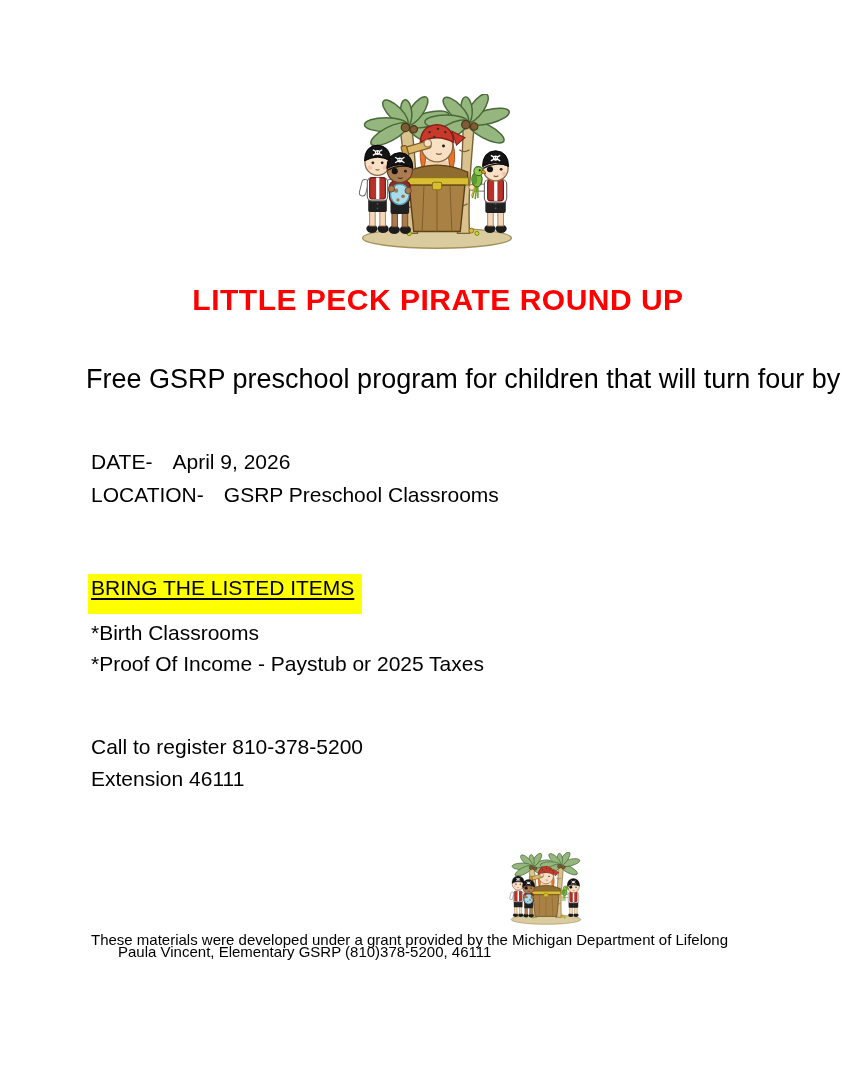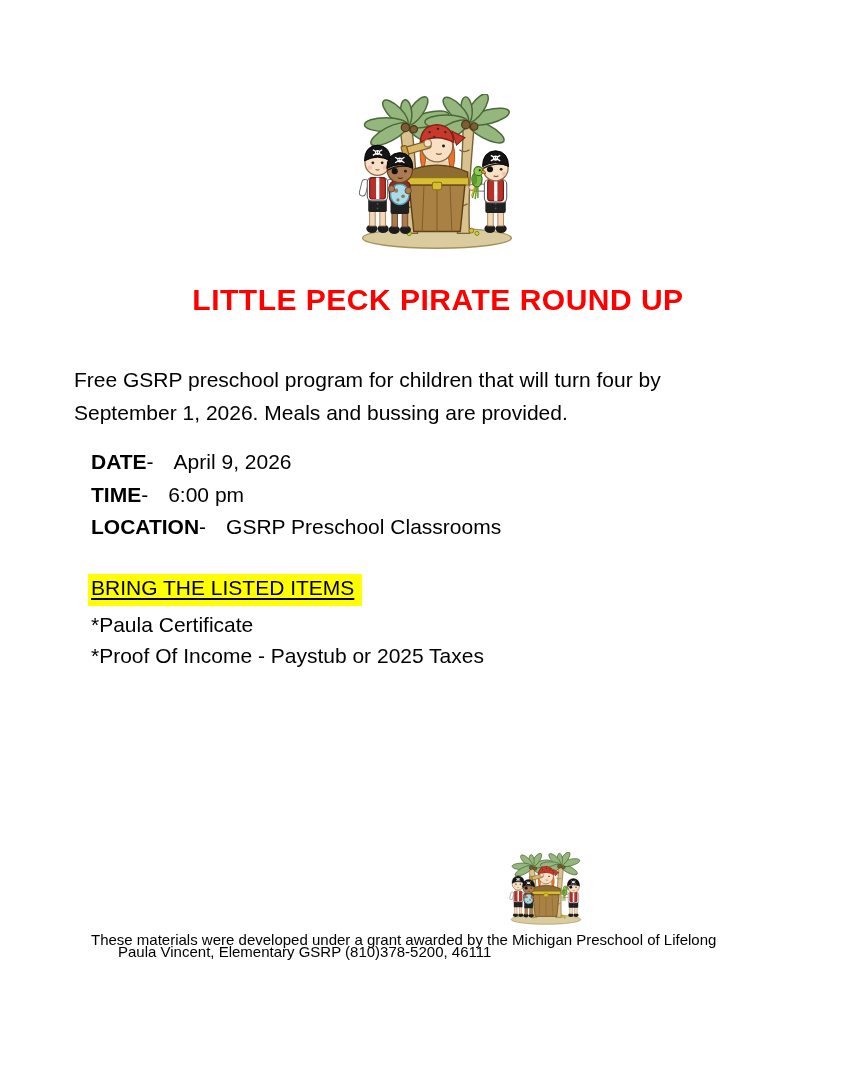--- a/index.html
+++ b/index.html
@@ -5,29 +5,29 @@
   html,body { margin:0; padding:0; background:#ffffff; }
   #page {
     position:relative; width:850px; height:1072px; background:#ffffff;
     font-family:"Liberation Sans", sans-serif; color:#000; overflow:hidden;
   }
   .hero-img { position:absolute; top:94px; left:344px; width:186px; height:158px; }
   .flyer-title {
     position:absolute; top:283px; left:0; width:876px; text-align:center;
     font-size:30px; font-weight:bold; letter-spacing:0.5px; color:#fe0000;
   }
-  .intro { position:absolute; top:363px; left:74px; font-size:21px; line-height:33px; }
+  .intro { position:absolute; top:363px; left:86px; font-size:27px; line-height:33px;text-align:right; }
   .details { position:absolute; top:446px; left:91px; font-size:21px; line-height:32.5px; }
-  .detail-label { font-weight:bold; }
+  .detail-label { font-weight:normal; }
   .detail-sep { font-weight:normal; }
   .detail-value { margin-left:20px; }
   .checklist { position:absolute; top:574px; left:88px; font-size:21px; }
   .checklist-heading {
     display:inline-block; background:#ffff00; color:#000;
-    padding:2px 8px 6px 3px;
+    padding:2px 8px 14px 3px;
     text-decoration:underline; text-decoration-thickness:2px; text-underline-offset:3px;
   }
   .checklist-items { margin-top:3px; margin-left:3px; line-height:31px; }
   .contact { position:absolute; top:731px; left:91px; font-size:21px; line-height:32px; }
   .footer-img { position:absolute; top:852px; left:500px; width:92px; height:74px; }
   .footer-credit { position:absolute; top:906px; left:118px; font-size:15px;margin-top:37px; }
   .footer-grant { position:absolute; top:929px; left:91px; font-size:15px; line-height:22.5px; }
   .defs-svg { position:absolute; width:0; height:0; overflow:hidden; }
 </style>
 </head>
@@ -181,47 +181,47 @@
 <div id="page">
 
   <svg class="hero-img" viewBox="0 0 200 170">
     <use href="#pirate-scene" width="200" height="170"></use>
   </svg>
 
   <div class="flyer-title" style="color: rgb(254, 0, 0);">LITTLE PECK PIRATE ROUND UP</div>
 
   <div class="intro">
     <div>Free GSRP preschool program for children that will turn four by</div>
-    <div>September 1, 2026. Meals and bussing are provided.</div>
   </div>
 
   <div class="details">
     <div>
       <span class="detail-label">DATE</span><span class="detail-sep">-</span><span class="detail-value">April 9, 2026</span>
     </div>
     <div>
-      <span class="detail-label">TIME</span><span class="detail-sep">-</span><span class="detail-value">6:00 pm</span>
-    </div>
-    <div>
       <span class="detail-label">LOCATION</span><span class="detail-sep">-</span><span class="detail-value">GSRP Preschool Classrooms</span>
     </div>
   </div>
 
   <div class="checklist">
     <span class="checklist-heading" style="background-color: rgb(255, 255, 0);">BRING THE LISTED ITEMS</span>
     <div class="checklist-items">
-      <div>*Paula Certificate</div>
+      <div>*Birth Classrooms</div>
       <div>*Proof Of Income - Paystub or 2025 Taxes</div>
     </div>
   </div>
 
+  <div class="contact">
+    <div>Call to register 810-378-5200</div>
+    <div>Extension 46111</div>
+  </div>
 
   <svg class="footer-img" viewBox="0 0 200 170">
     <use href="#pirate-scene" width="200" height="170"></use>
   </svg>
 
   <div class="footer-credit">Paula Vincent, Elementary GSRP (810)378-5200, 46111</div>
 
   <div class="footer-grant">
-    <div>These materials were developed under a grant awarded by the Michigan Preschool of Lifelong</div>
+    <div>These materials were developed under a grant provided by the Michigan Department of Lifelong</div>
   </div>
 
 </div>
 
 </body></html>

